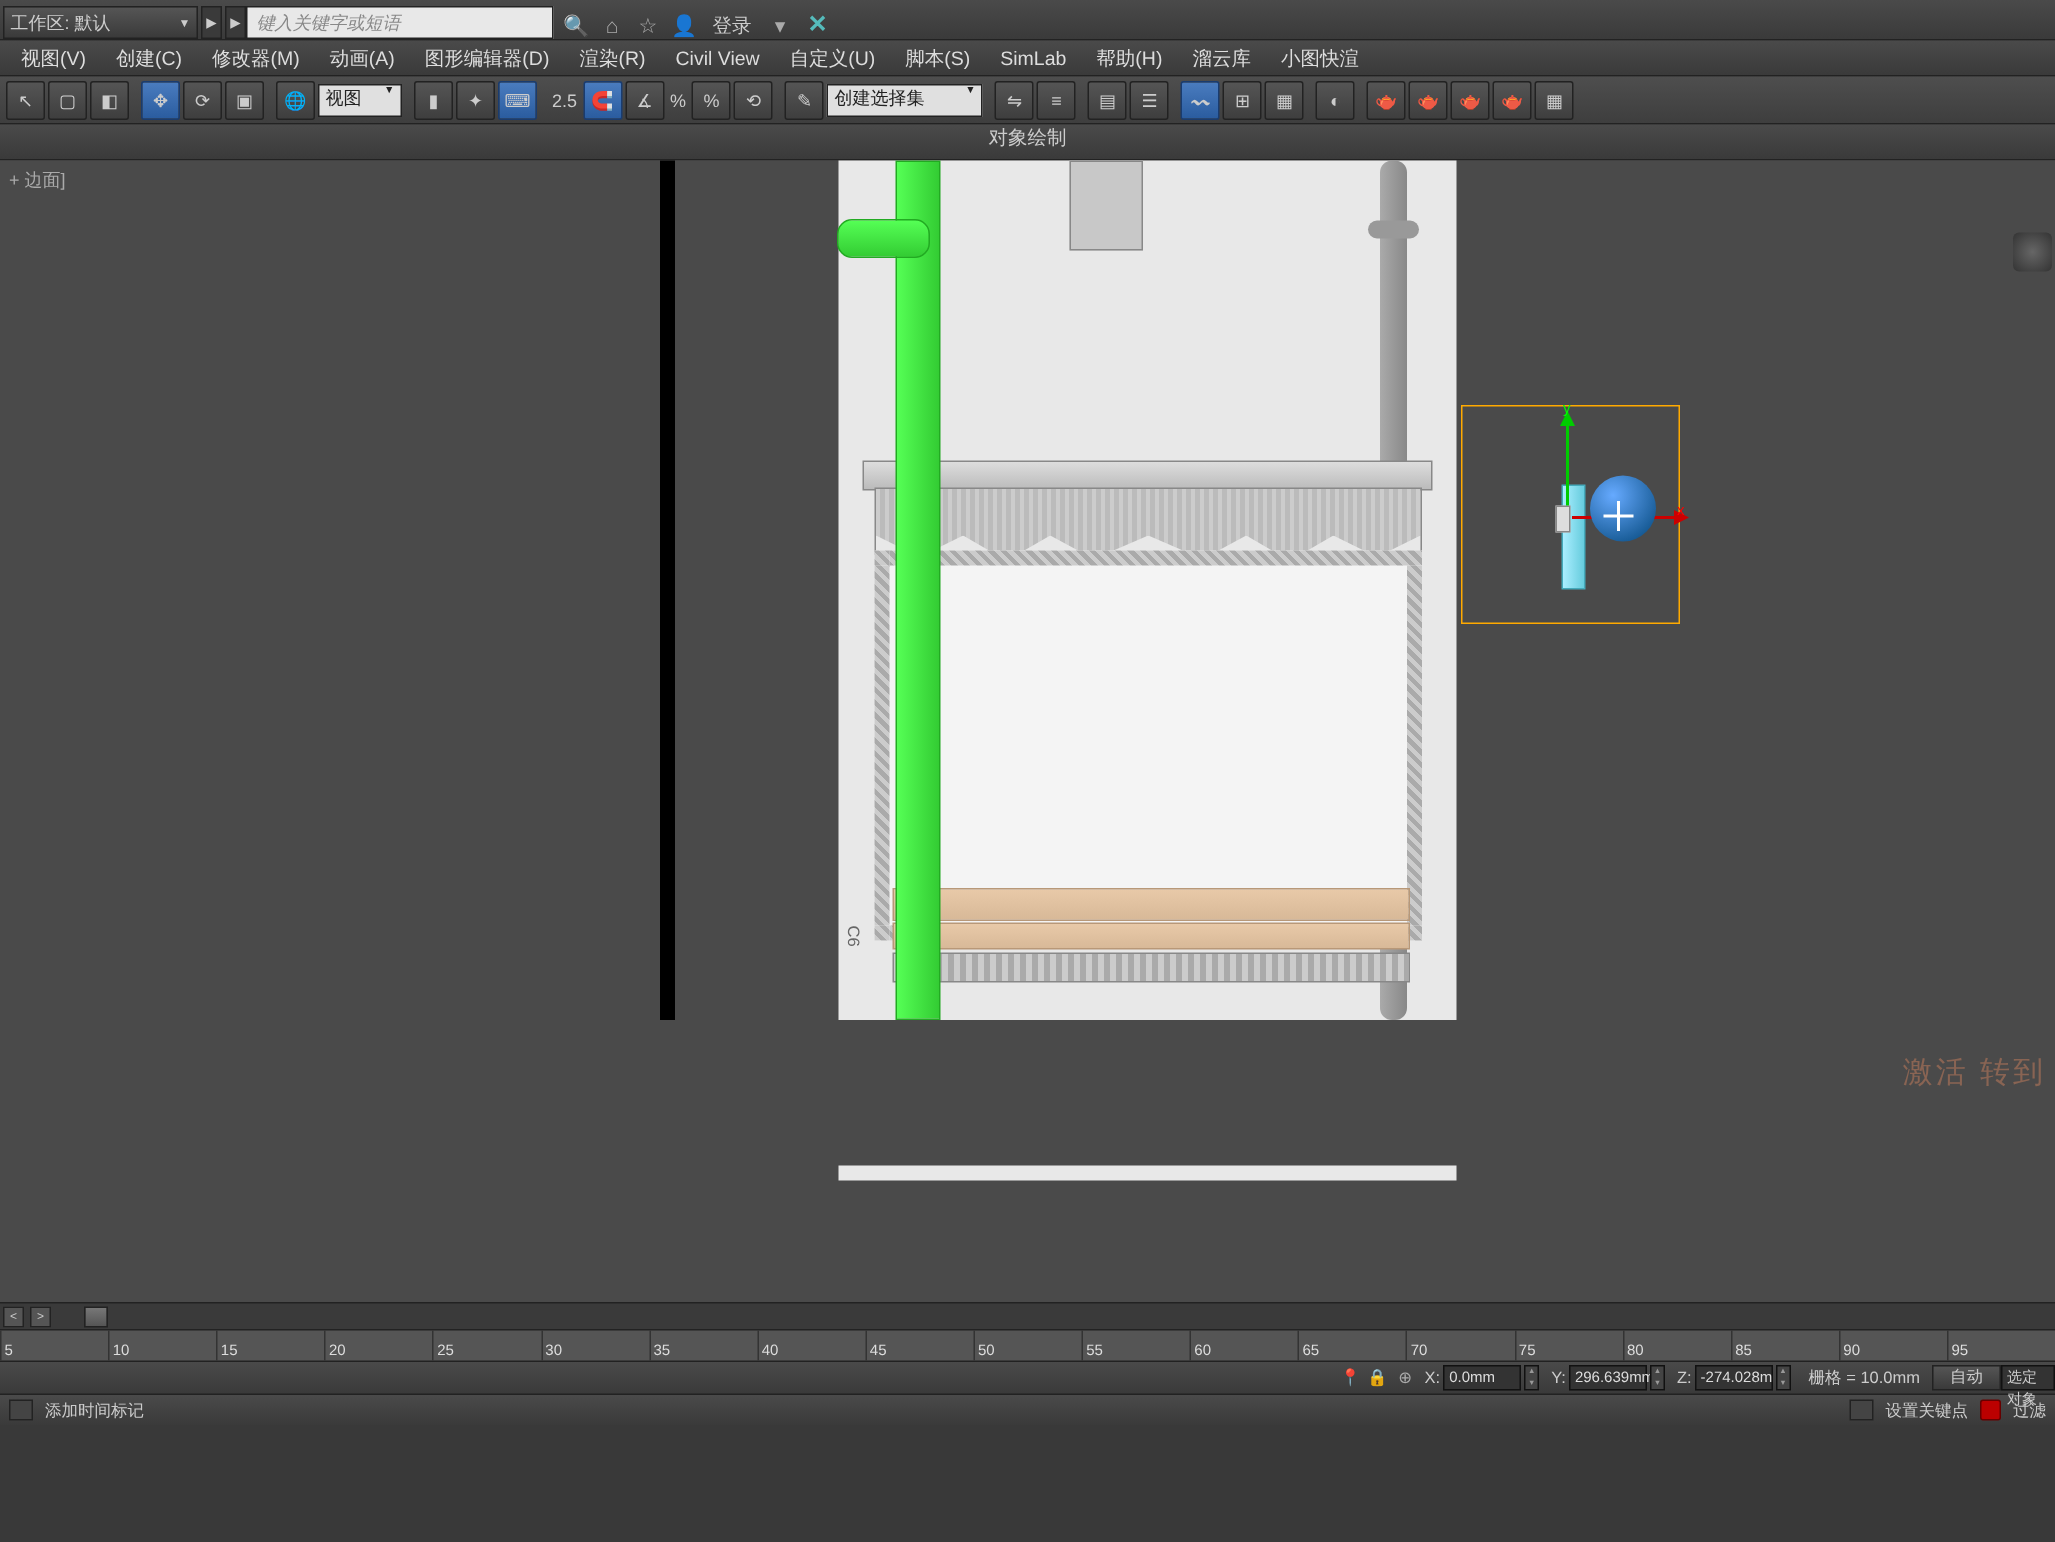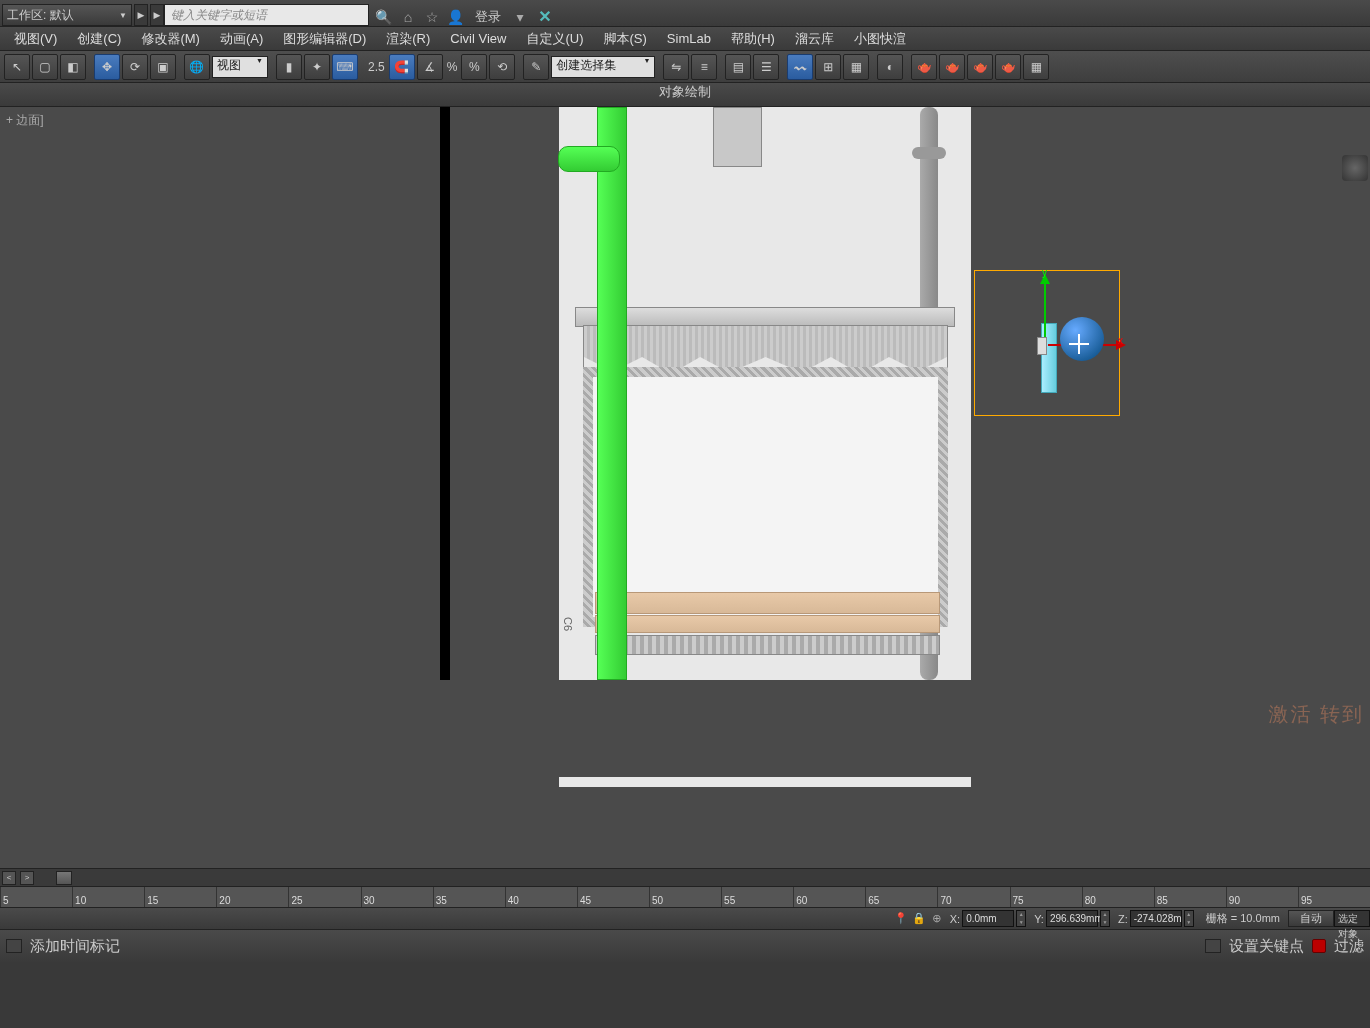--- a/index.html
+++ b/index.html
@@ -91,21 +91,21 @@
 .status-row { height:22px; background:linear-gradient(#4a4a4a,#3a3a3a); display:flex; align-items:center; font-size:11px; border-bottom:1px solid #222; }
 .status-row .sp { flex:1; }
 .coord-grp { display:flex; align-items:center; gap:2px; padding:0 4px; }
 .coord-label { color:#ccc; }
 .coord-input { width:52px; height:17px; background:#333; border:1px solid #111; color:#ddd; padding:0 3px; font-size:10px; display:flex; align-items:center; }
 .coord-spin { width:10px; height:17px; background:#444; border:1px solid #111; display:flex; flex-direction:column; }
 .coord-spin div { flex:1; font-size:5px; text-align:center; color:#999; }
 .grid-txt { padding:0 8px; color:#ccc; }
 .auto-btn { width:46px; height:17px; background:linear-gradient(#555,#3a3a3a); border:1px solid #222; text-align:center; font-size:11px; line-height:15px; }
 .sel-obj { width:36px; height:17px; background:#333; border:1px solid #111; padding:0 3px; font-size:10px; line-height:15px; }
-.status-row2 { height:20px; background:linear-gradient(#4a4a4a,#3a3a3a); display:flex; align-items:center; justify-content:flex-end; font-size:15px; gap:8px; padding:16px 6px; }
+.status-row2 { height:20px; background:linear-gradient(#4a4a4a,#3a3a3a); display:flex; align-items:center; justify-content:flex-end; font-size:11px; gap:8px; padding:4px 6px; }
 .sicon { width:16px; height:14px; background:#444; border:1px solid #222; }
 .stxt { color:#ccc; }
 .key-ind { width:14px; height:14px; background:#b00; border-radius:2px; border:1px solid #600; }
 
 
 .watermark { position:absolute; right:6px; bottom:140px; font-size:20px; color:rgba(255,150,100,0.35); font-weight:300; letter-spacing:2px; }
 </style>
 </head>
 <body>
 

